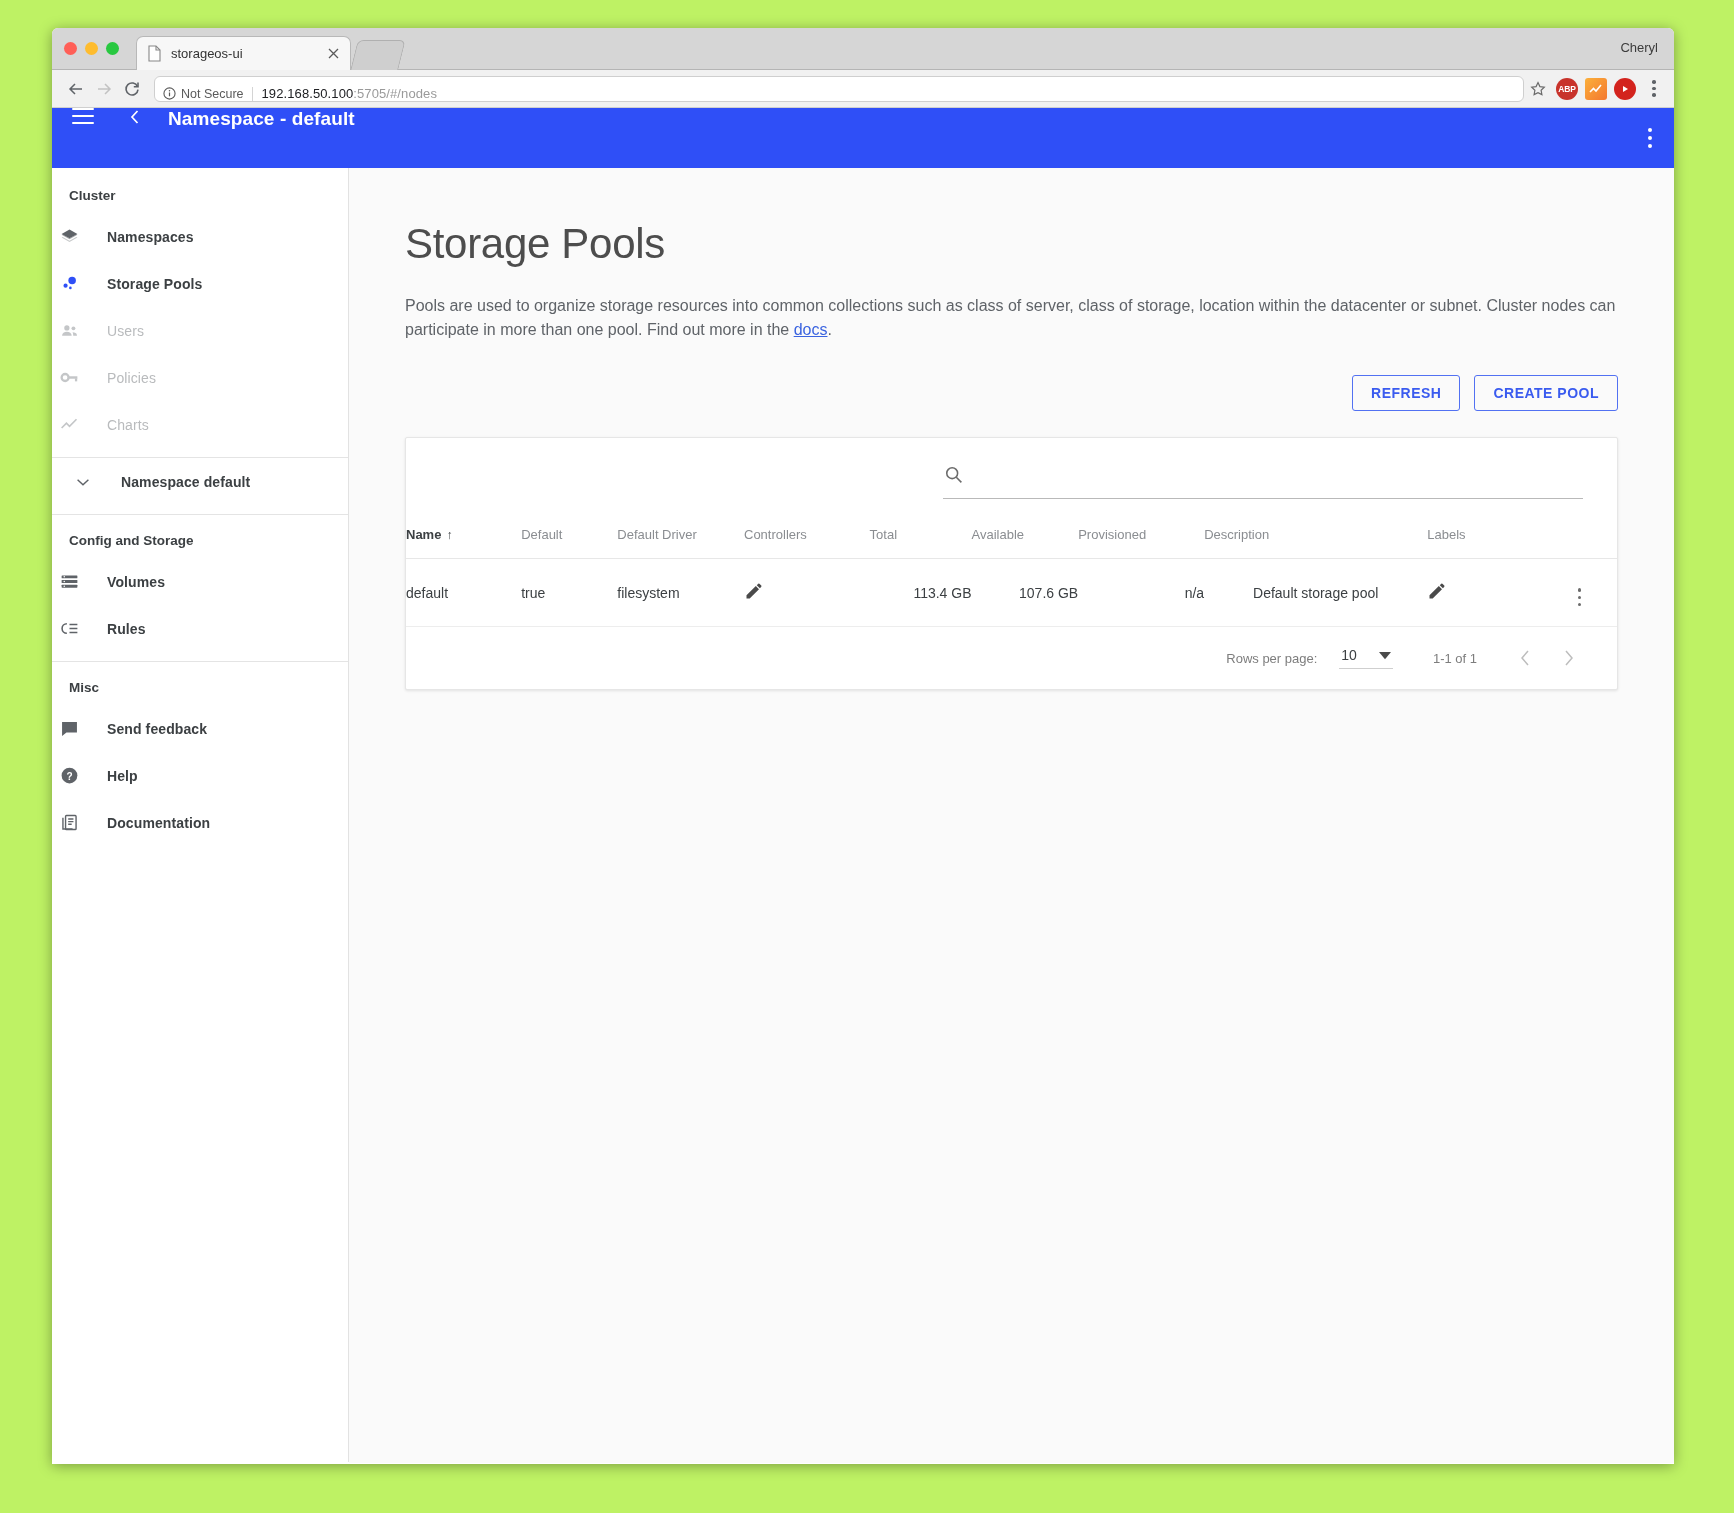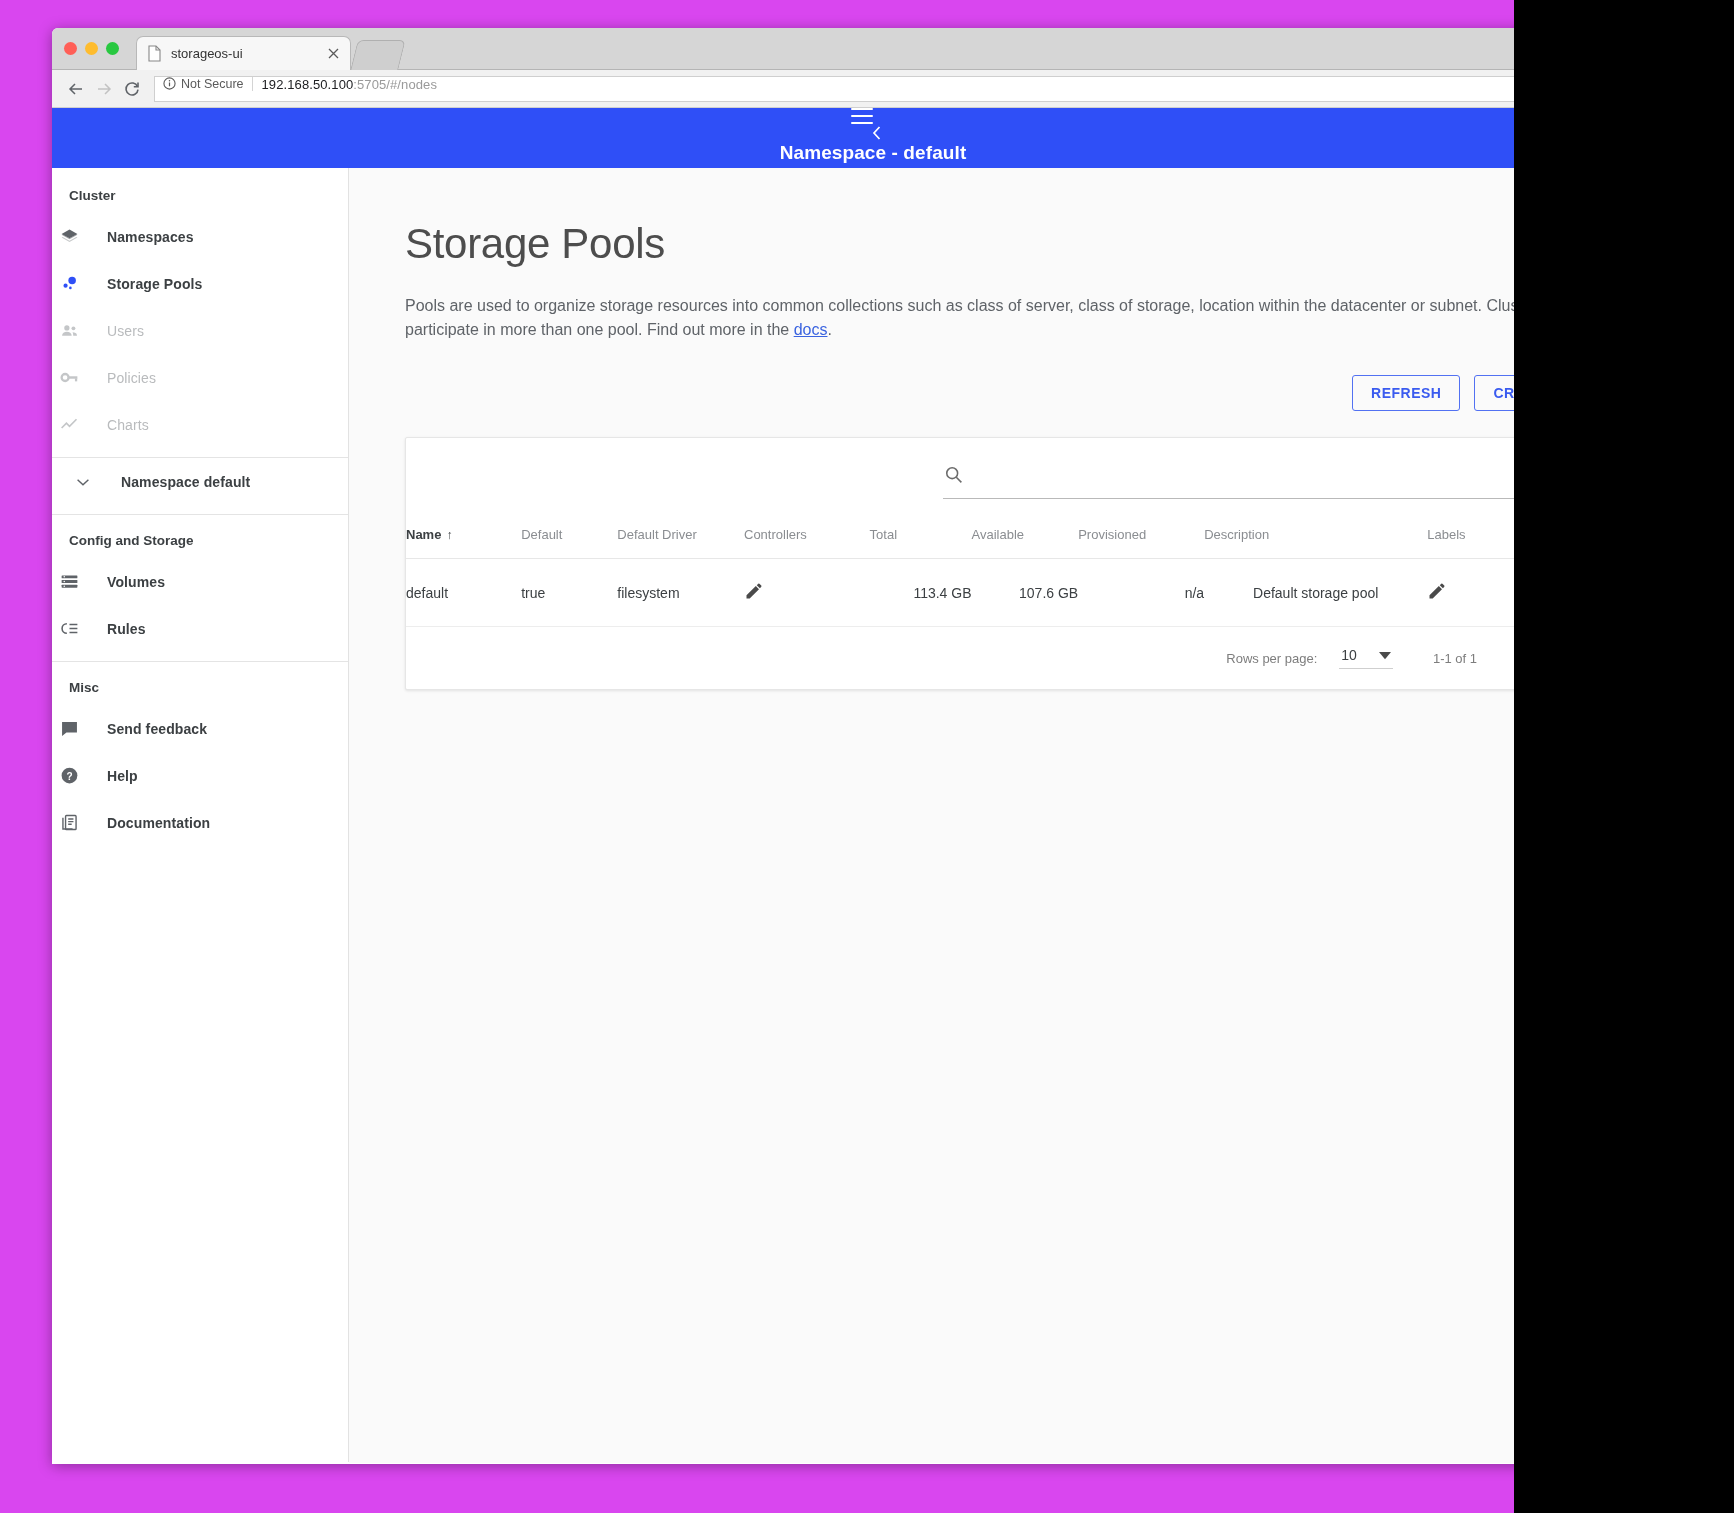--- a/index.html
+++ b/index.html
@@ -3,22 +3,22 @@
 <meta charset="utf-8">
 <style>
   * { box-sizing: border-box; }
   html, body {
     margin: 0; padding: 0;
     background: #000;
     font-family: "Liberation Sans", sans-serif;
   }
   #screen {
     position: relative;
-    width: 1514px; height: 1513px;
-    background: #d946ef;
+    width: 1734px; height: 1513px;
+    background: #bef264;
     overflow: hidden;
   }
 
   
   #browser {
     position: absolute;
     left: 52px; top: 28px;
     width: 1622px; height: 1436px;
     background: #fff;
     border-radius: 6px 6px 0 0;
@@ -90,22 +90,22 @@
     width: 28px; height: 28px; flex: none;
     display: flex; align-items: center; justify-content: center;
     color: #5f6368;
   }
   .navbtn.disabled { color: #c2c2c2; }
   .urlbar {
     flex: 1;
     height: 26px; margin: 0 3px 0 8px;
     background: #fff;
     border: 1px solid #cfcfcf;
-    border-radius: 0;
-    display: flex; align-items: flex-start;
+    border-radius: 6px;
+    display: flex; align-items: flex-end;
     padding: 0 8px;
   }
   .sec-chip {
     display: flex; align-items: center; gap: 5px;
     color: #5a5a5a; font-size: 12.5px;
     padding-right: 8px;
     border-right: 1px solid #d4d4d4;
     margin-right: 9px;
   }
   .url-text { font-size: 13px; color: #9a9a9a; letter-spacing: .1px; }
@@ -123,25 +123,24 @@
     width: 20px; margin-left: 8px; flex: none;
     display: flex; flex-direction: column; align-items: center; gap: 3px;
   }
   .kebab-browser i { width: 3.5px; height: 3.5px; border-radius: 50%; background: #5f6368; display:block;}
 
   
   #app { position: relative; width: 100%; height: calc(100% - 81px); background: #fff; }
 
   .appbar {
     height: 60px; background: #2f4ff7;
-    display: flex; align-items: center;
+    display: flex; align-items: flex-start;
     padding: 0 22px 0 20px;
     color: #fff;
     position: relative;
-    flex-direction: column;
   }
   .hamb { width: 22px; height: 16px; display: flex; flex-direction: column; justify-content: space-between; flex:none;}
   .hamb i { height: 2px; background: #fff; border-radius: 1px; display:block;}
   .backchev { margin-left: 30px; width: 22px; display:flex; align-items:center; justify-content:center; flex:none;}
   .appbar-title {
     margin-left: 22px;
     font-size: 19px; font-weight: bold; letter-spacing: .1px;
   }
   .appbar-kebab {
     position: absolute; right: 22px; top: 50%; transform: translateY(-50%);

